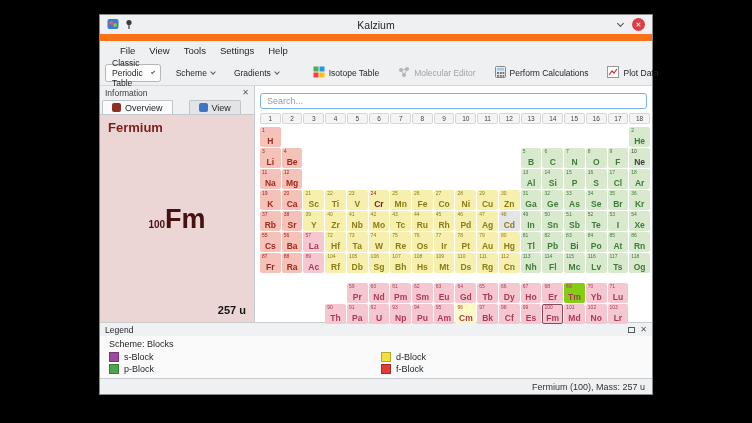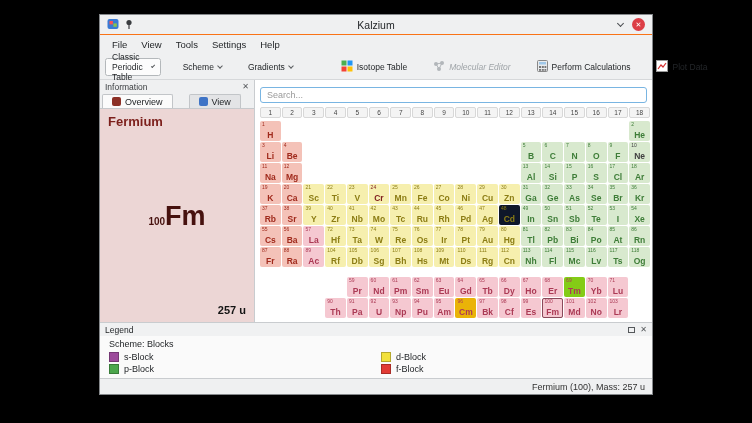--- a/index.html
+++ b/index.html
@@ -10,35 +10,35 @@
     position:relative;
     overflow:hidden;
     color:#232629;
   }
   .window {
     position:absolute; left:99px; top:14px; width:554px; height:381px;
     background:#eff0f1; border:1px solid #85888b;
     display:flex; flex-direction:column;
   }
   
-  .titlebar { height:20px; display:flex; align-items:center; padding:0 7px; border-bottom:1px solid #f97316; position:relative; flex:0 0 auto;}
+  .titlebar { height:26px; display:flex; align-items:center; padding:0 7px; border-bottom:7px solid #f97316; position:relative; flex:0 0 auto;}
   .titlebar .title { position:absolute; left:0; right:0; text-align:center; font-size:10.5px; color:#232629; }
   .tb-left { display:flex; gap:5px; align-items:center; z-index:1; }
   .tb-right { margin-left:auto; display:flex; gap:9px; align-items:center; z-index:1; }
   .close-btn { width:13px; height:13px; border-radius:50%; background:#dc3e46; color:#fff; display:flex; align-items:center; justify-content:center; font-size:7px; line-height:1; cursor:default;}
   .chev { width:5px; height:5px; border-right:1.4px solid #4a4d50; border-bottom:1.4px solid #4a4d50; transform:rotate(45deg); display:inline-block; margin-top:-2px;}
   .chev.sm { width:4px; height:4px; border-color:#5a5d60; }
   
-  .menubar { display:flex; align-items:center; height:19px; padding:0 5px; flex:0 0 auto;}
+  .menubar { display:flex; align-items:center; height:19px; padding:0 13px; flex:0 0 auto;}
   .menu-item { padding:2px 7px; font-size:9.5px; }
   
-  .toolbar { display:flex; align-items:center; height:26px; padding:0 5px; gap:18px; border-bottom:1px solid #d6d8da; flex:0 0 auto;}
+  .toolbar { display:flex; align-items:center; height:26px; padding:0 5px; gap:11px; border-bottom:1px solid #d6d8da; flex:0 0 auto;}
   .combo { display:flex; align-items:center; gap:7px; background:#fcfcfc; border:1px solid #b4b8bb; border-radius:2.5px; padding:0 6px; font-size:8.5px; height:18px; }
   .tbtn { display:flex; align-items:center; gap:4px; padding:2px 4px; font-size:8.5px; border-radius:2px; white-space:nowrap;}
-  .tbtn.disabled { color:#9fa4a8;font-style:italic; }
+  .tbtn.disabled { color:#9fa4a8; }
   .tsep { width:1px; height:14px; background:#d2d4d6; margin:0 2px; }
   
   .main { flex:1 1 auto; display:flex; min-height:0; }
   .sidebar { width:155px; flex:0 0 155px; display:flex; flex-direction:column; border-right:1px solid #c9cccf; background:#eff0f1; }
   .dock-header { height:13px; display:flex; align-items:center; padding:0 5px; font-size:8.5px; color:#3a3d40; flex:0 0 auto;}
   .dock-x { margin-left:auto; font-size:8px; color:#55585b; line-height:1;}
   .tabs { display:flex; height:16px; padding:1px 2px 0; gap:16px; border-bottom:1px solid #c6c9cc; flex:0 0 auto;}
   .tab { display:flex; align-items:center; gap:4px; padding:0 9px; font-size:9px; border:1px solid #c2c5c8; border-bottom:none; border-radius:2px 2px 0 0; background:#e3e4e6; }
   .tab.active { background:#fbfbfb; }
   .tab-icon { width:9px; height:9px; border-radius:2px; display:inline-block; }
@@ -407,21 +407,21 @@
             <span class="sym">Rh</span>
           </div>
           <div class="cell" style="background: rgb(246, 239, 174); color: rgb(140, 125, 21); grid-area: 5 / 10;">
             <span class="num">46</span>
             <span class="sym">Pd</span>
           </div>
           <div class="cell" style="background: rgb(246, 239, 174); color: rgb(140, 125, 21); grid-area: 5 / 11;">
             <span class="num">47</span>
             <span class="sym">Ag</span>
           </div>
-          <div class="cell" style="background: #0f172a; color: rgb(140, 125, 21); grid-area: 5 / 12;">
+          <div class="cell" style="background: #e5e5e5; color: rgb(140, 125, 21); grid-area: 5 / 12;">
             <span class="num">48</span>
             <span class="sym">Cd</span>
           </div>
           <div class="cell" style="background: rgb(216, 233, 206); color: rgb(62, 125, 56); grid-area: 5 / 13;">
             <span class="num">49</span>
             <span class="sym">In</span>
           </div>
           <div class="cell" style="background: rgb(216, 233, 206); color: rgb(62, 125, 56); grid-area: 5 / 14;">
             <span class="num">50</span>
             <span class="sym">Sn</span>
@@ -659,21 +659,21 @@
             <span class="sym">Np</span>
           </div>
           <div class="cell" style="background: rgb(245, 200, 209); color: rgb(171, 58, 85); grid-area: 10 / 8;">
             <span class="num">94</span>
             <span class="sym">Pu</span>
           </div>
           <div class="cell" style="background: rgb(245, 200, 209); color: rgb(171, 58, 85); grid-area: 10 / 9;">
             <span class="num">95</span>
             <span class="sym">Am</span>
           </div>
-          <div class="cell" style="background: #eab308; color: rgb(171, 58, 85); grid-area: 10 / 10;">
+          <div class="cell" style="background: #fef9c3; color: rgb(171, 58, 85); grid-area: 10 / 10;">
             <span class="num">96</span>
             <span class="sym">Cm</span>
           </div>
           <div class="cell" style="background: rgb(245, 200, 209); color: rgb(171, 58, 85); grid-area: 10 / 11;">
             <span class="num">97</span>
             <span class="sym">Bk</span>
           </div>
           <div class="cell" style="background: rgb(245, 200, 209); color: rgb(171, 58, 85); grid-area: 10 / 12;">
             <span class="num">98</span>
             <span class="sym">Cf</span>

